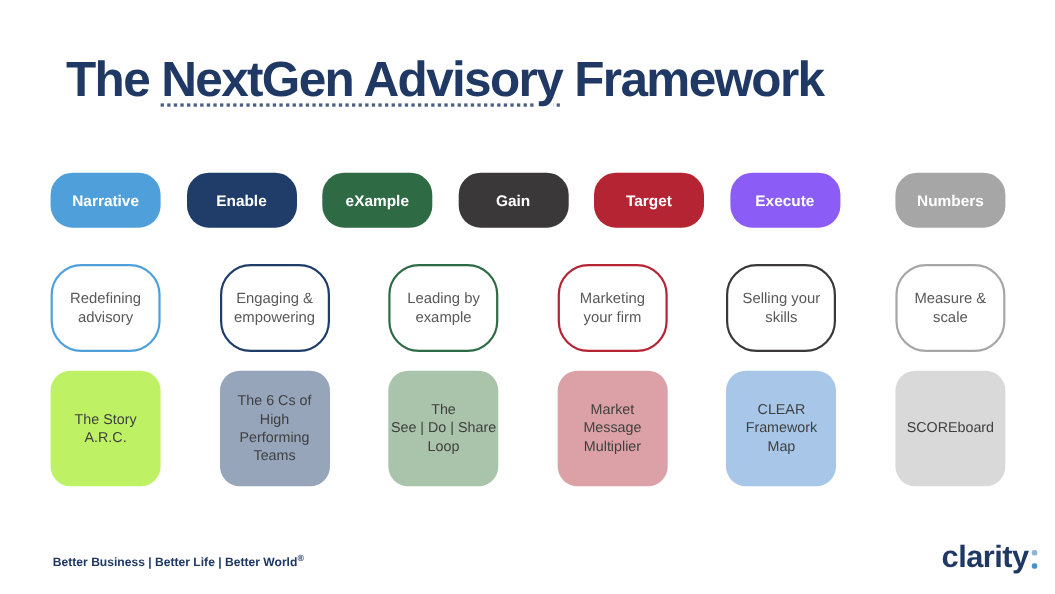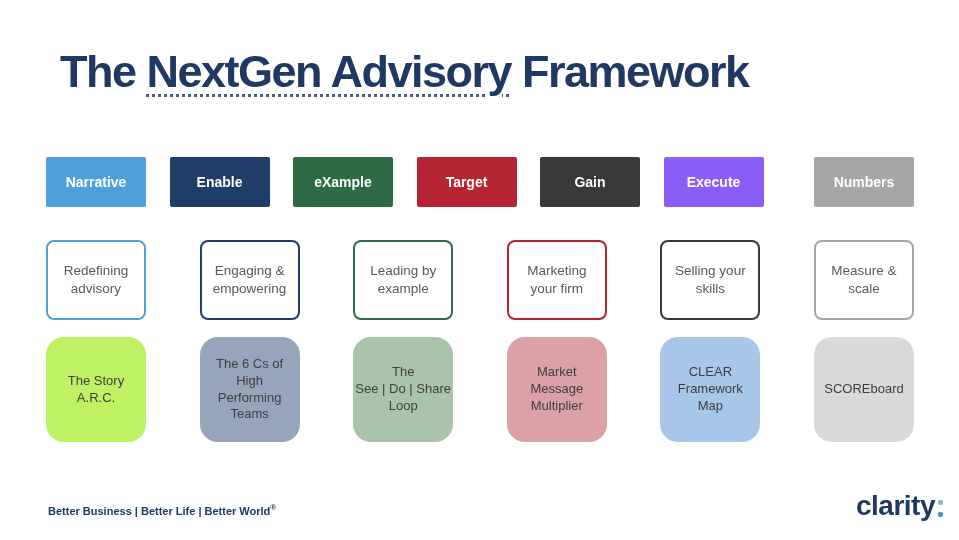--- a/index.html
+++ b/index.html
@@ -37,34 +37,34 @@
     width: 868px;
     display: flex;
     justify-content: space-between;
   }
   .row-pills  { top: 157px; height: 50px; }
   .row-outline{ top: 240px; height: 80px; }
   .row-fill   { top: 337px; height: 105px; }
   .pill {
     width: 100px;
     height: 50px;
-    border-radius: 2px;
+    border-radius: 20px;
     display: flex;
     align-items: center;
     justify-content: center;
     color: #ffffff;
     font-weight: bold;
     font-size: 14px;
   }
   .card-outline {
     width: 100px;
     height: 80px;
     background: #ffffff;
     border: 2px solid #999;
-    border-radius: 8px;
+    border-radius: 28px;
     display: flex;
     align-items: center;
     justify-content: center;
     text-align: center;
     color: #595959;
     font-size: 13.5px;
     line-height: 1.35;
     white-space: pre-line;
   }
   .card-fill {
@@ -120,22 +120,22 @@
 <body>
 
 <div class="slide">
 
   <h1 class="title"><span>The</span><span class="dotted">NextGen Advisory</span><span>Framework</span></h1>
 
   <div class="row row-pills">
     <div class="pill" style="background: rgb(79, 160, 218);">Narrative</div>
     <div class="pill" style="background: rgb(31, 61, 104);">Enable</div>
     <div class="pill" style="background: rgb(46, 107, 69);">eXample</div>
+    <div class="pill" style="background: rgb(58, 56, 56);">Gain</div>
     <div class="pill" style="background: rgb(181, 36, 51);">Target</div>
-    <div class="pill" style="background: rgb(58, 56, 56);">Gain</div>
     <div class="pill" style="background: #8b5cf6;">Execute</div>
     <div class="pill" style="background: rgb(166, 166, 166); margin-left: 27px;">Numbers</div>
   </div>
 
   <div class="row row-outline">
     <div class="card-outline" style="border-color: rgb(79, 160, 218);">Redefining
 advisory</div>
     <div class="card-outline" style="border-color: rgb(31, 61, 104);">Engaging &amp;
 empowering</div>
     <div class="card-outline" style="border-color: rgb(46, 107, 69);">Leading by

